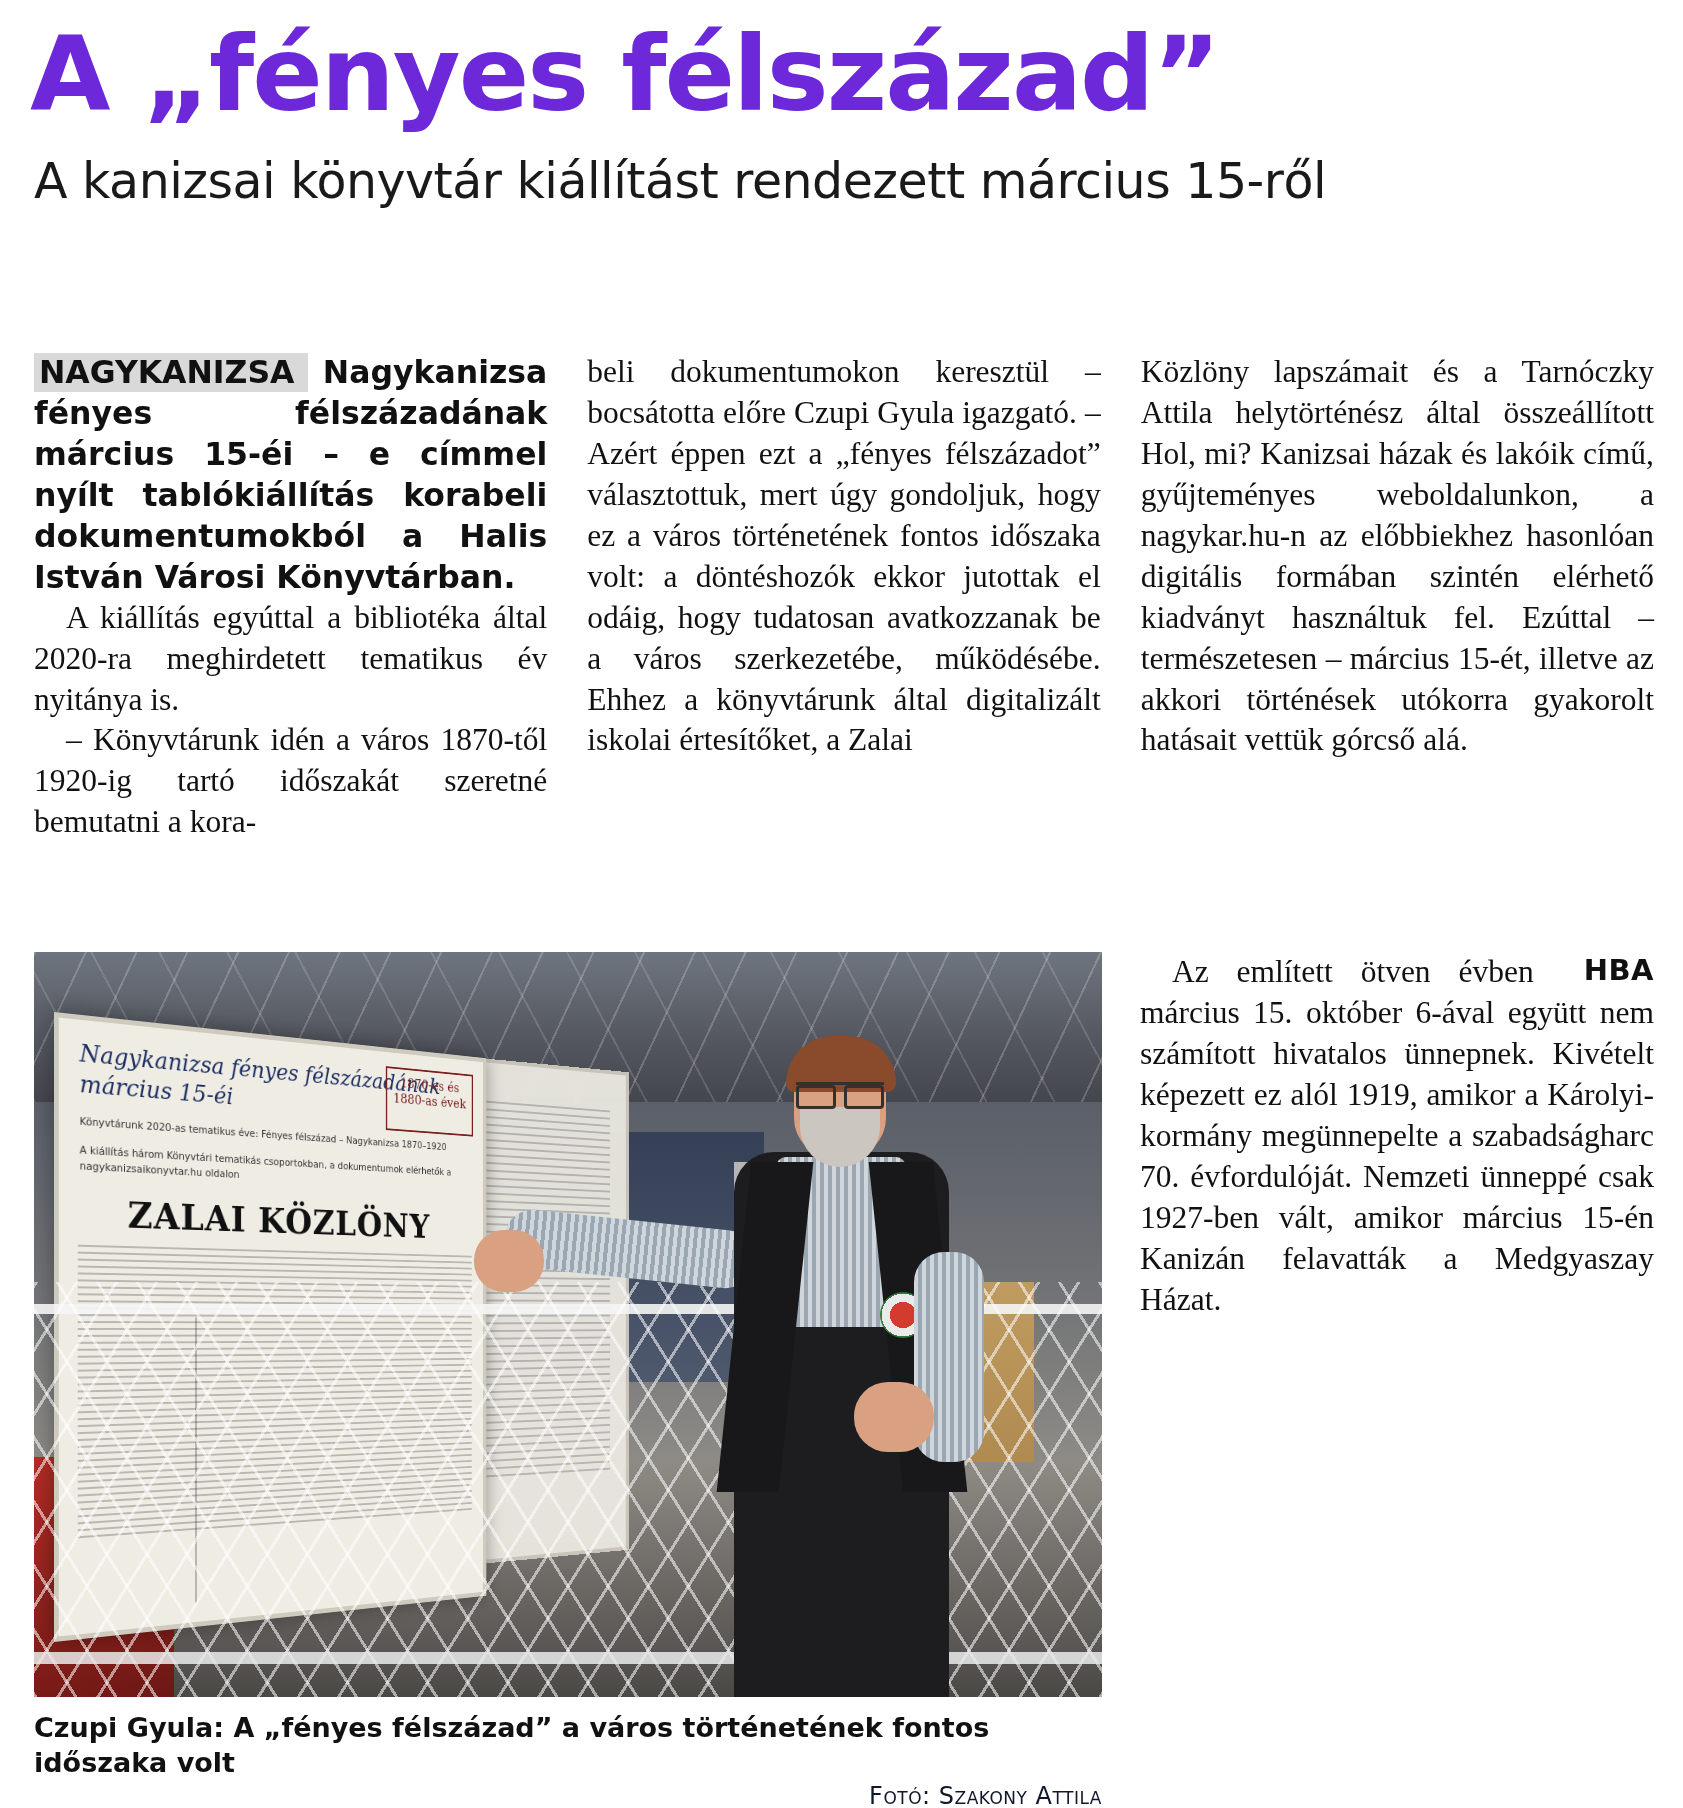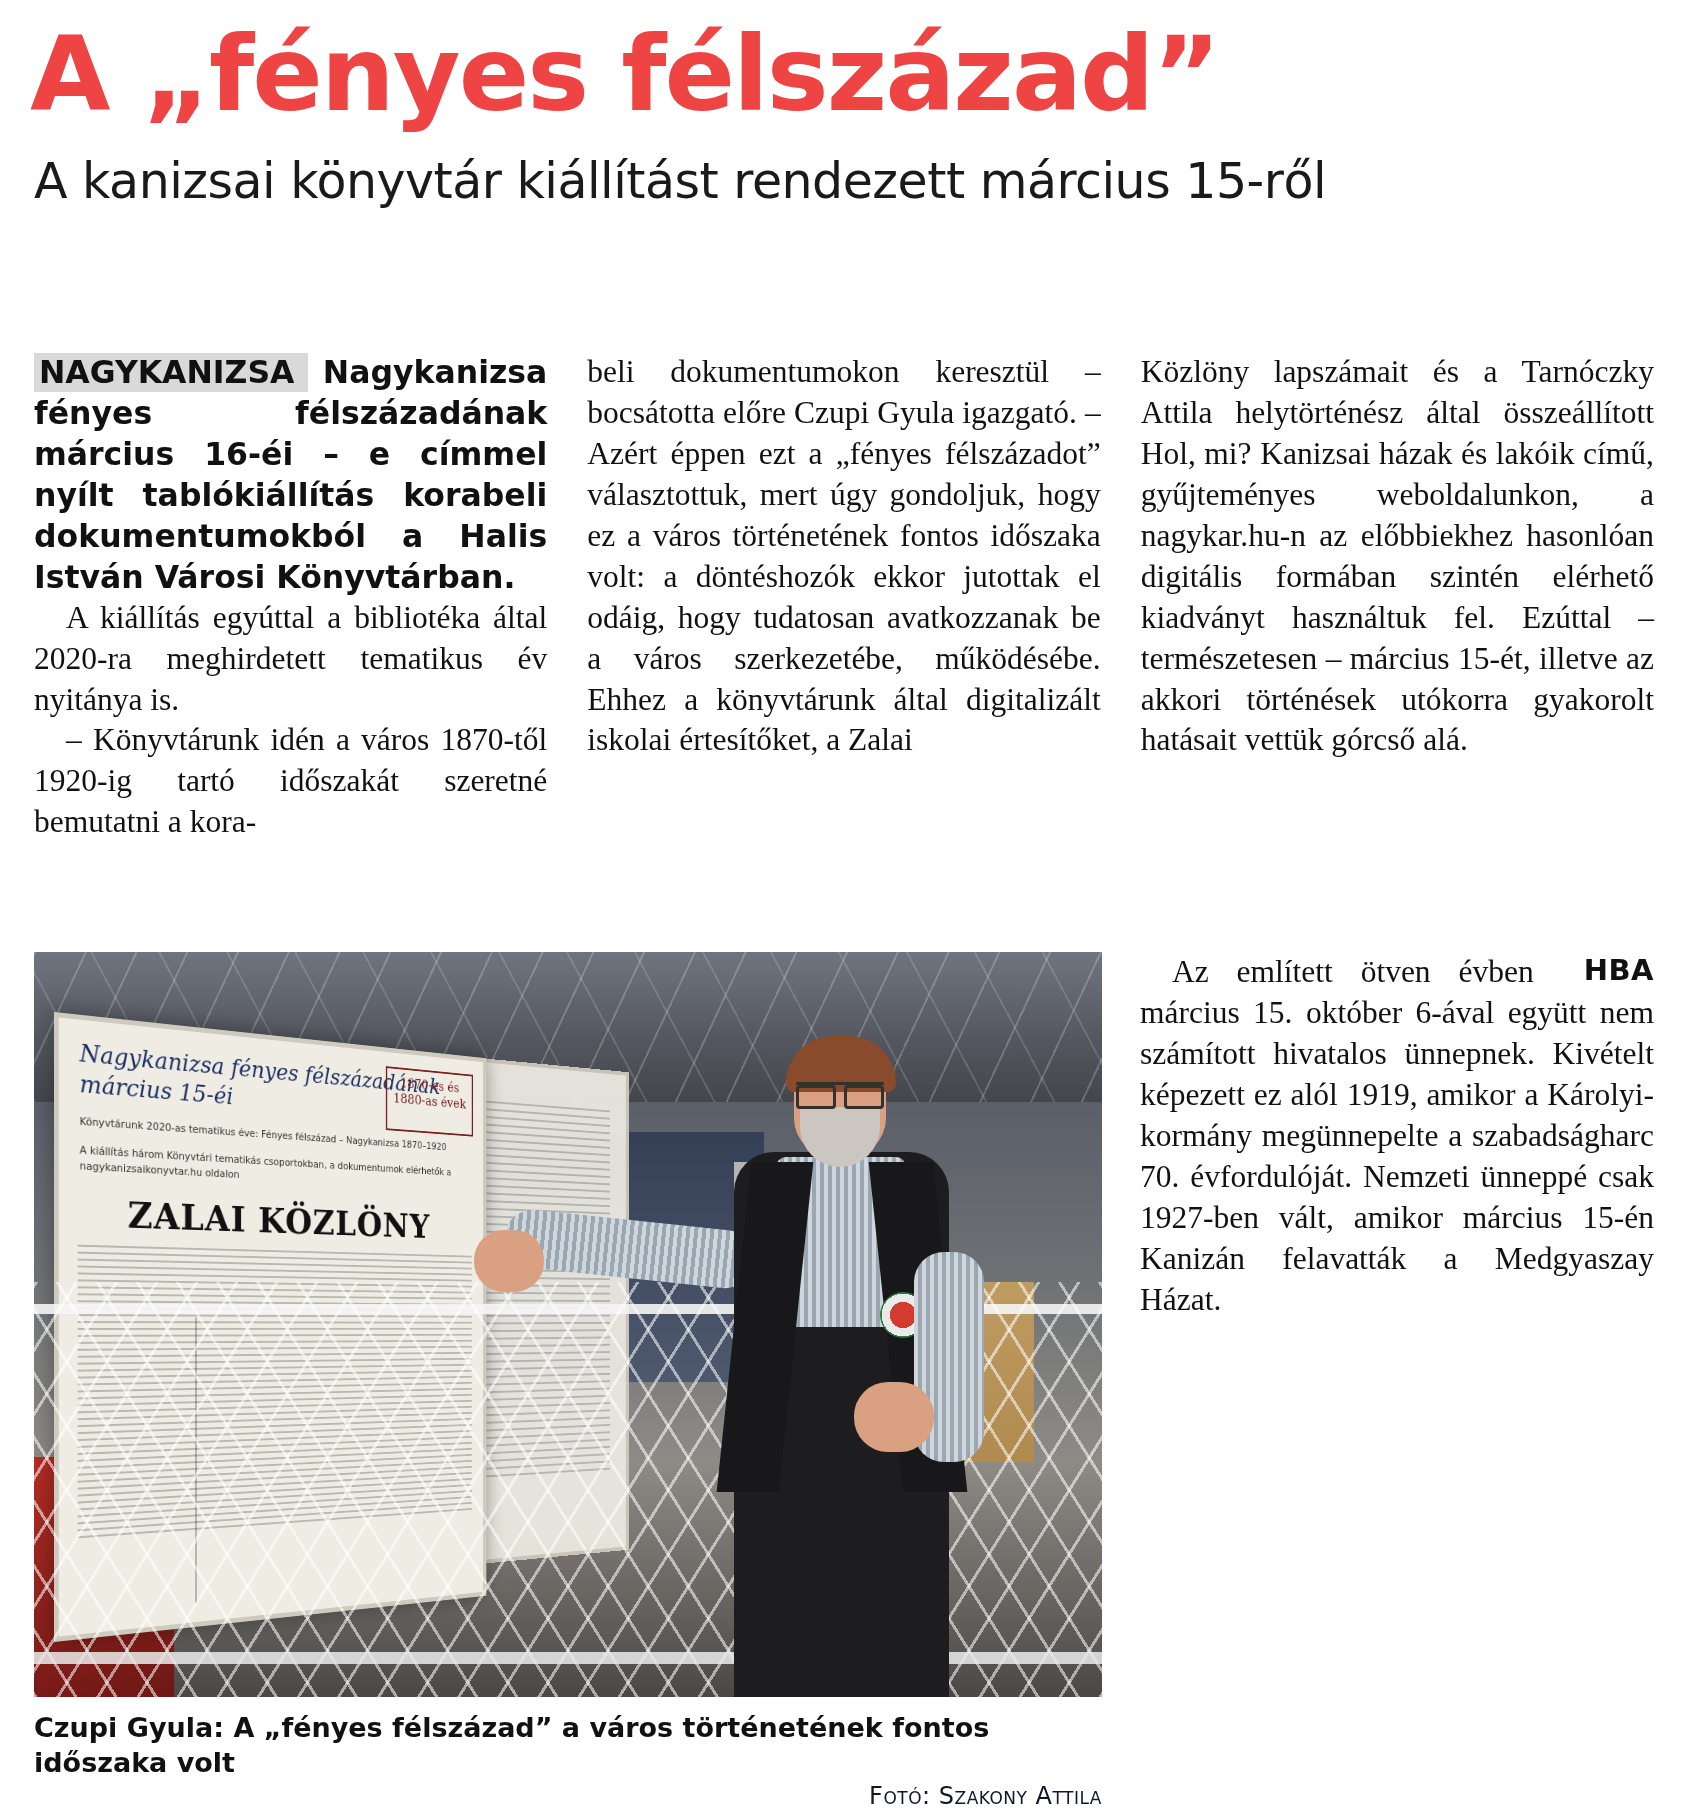--- a/index.html
+++ b/index.html
@@ -23,21 +23,21 @@
     box-sizing: border-box;
   }
 
   
   .headline {
     font-family: "DejaVu Sans", sans-serif;
     font-weight: 700;
     font-size: 104px;
     line-height: 1.0;
     letter-spacing: -2px;
-    color: #ef4444;
+    color: #6d28d9;
     margin: 22px 13px 0 30px;
     white-space: nowrap;
   }
   .subhead {
     font-family: "DejaVu Sans", sans-serif;
     font-weight: 400;
     font-size: 49px;
     line-height: 1.05;
     color: #1a1a1a;
     margin: 30px 0 0 34px;
@@ -327,21 +327,21 @@
 <body>
 
 <div class="page">
 
   <h1 class="headline">A „fényes félszázad”</h1>
   <h2 class="subhead">A kanizsai könyvtár kiállítást rendezett március 15-ről</h2>
 
   <div class="columns">
 
     <div class="col">
-      <p class="lead"><span class="kicker">NAGYKANIZSA</span><span> Nagykanizsa fényes félszázadának március 16-éi – e címmel nyílt tablókiállítás korabeli dokumentumokból a Halis István Városi Könyvtárban.</span></p>
+      <p class="lead"><span class="kicker">NAGYKANIZSA</span><span> Nagykanizsa fényes félszázadának március 15-éi – e címmel nyílt tablókiállítás korabeli dokumentumokból a Halis István Városi Könyvtárban.</span></p>
       <p class="indent">A kiállítás egyúttal a bibliotéka által 2020-ra meghirdetett tematikus év nyitánya is.</p>
       <p class="dash">– Könyvtárunk idén a város 1870-től 1920-ig tartó időszakát szeretné bemutatni a kora-</p>
     </div>
 
     <div class="col">
       <p>beli dokumentumokon keresztül – bocsátotta előre Czupi Gyula igazgató. – Azért éppen ezt a „fényes félszázadot” választottuk, mert úgy gondoljuk, hogy ez a város történetének fontos időszaka volt: a döntéshozók ekkor jutottak el odáig, hogy tudatosan avatkozzanak be a város szerkezetébe, működésébe. Ehhez a könyvtárunk által digitalizált iskolai értesítőket, a Zalai</p>
     </div>
 
     <div class="col">
       <p>Közlöny lapszámait és a Tarnóczky Attila helytörténész által összeállított Hol, mi? Kanizsai házak és lakóik című, gyűjteményes weboldalunkon, a nagykar.hu-n az előbbiekhez hasonlóan digitális formában szintén elérhető kiadványt használtuk fel. Ezúttal – természetesen – március 15-ét, illetve az akkori történések utókorra gyakorolt hatásait vettük górcső alá.</p>

